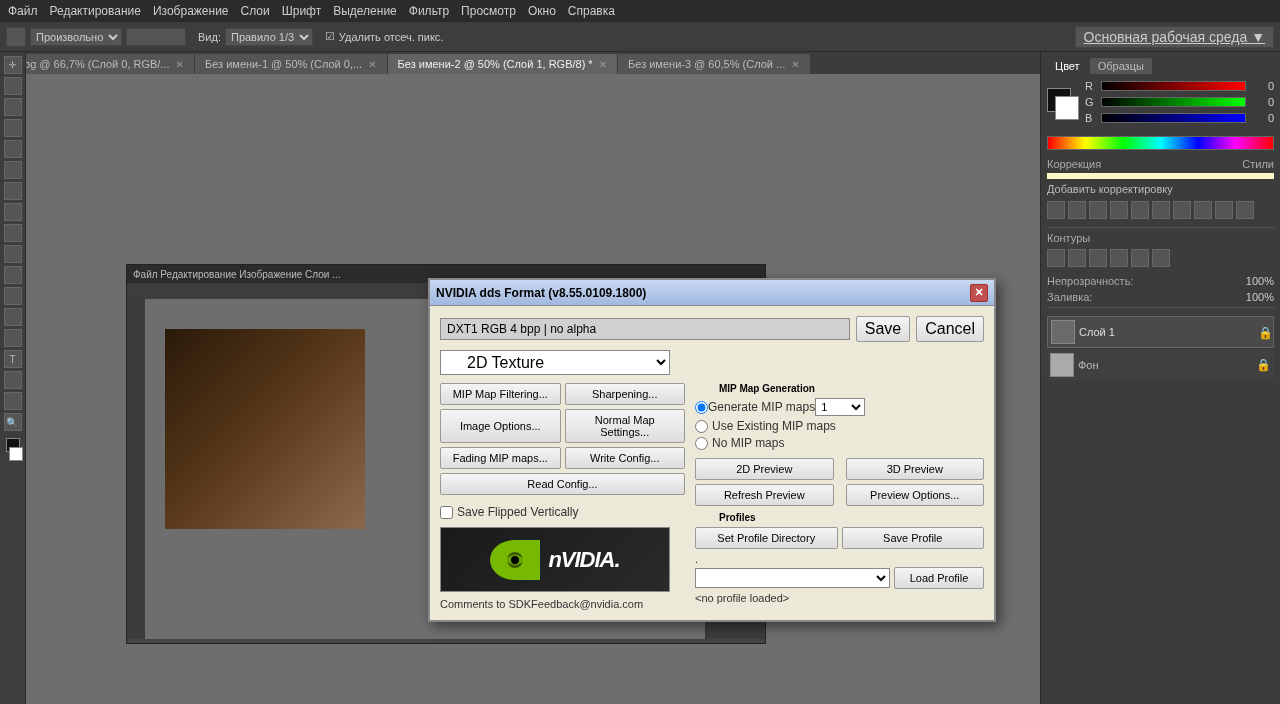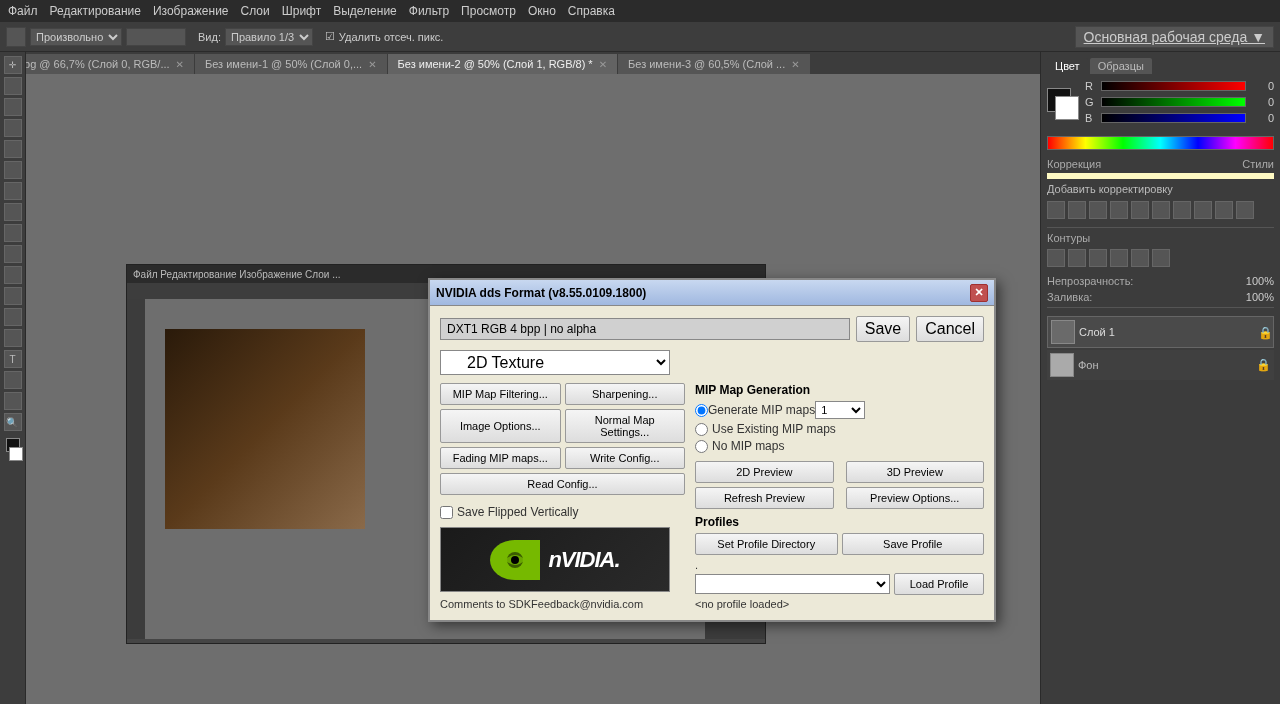--- a/index.html
+++ b/index.html
@@ -282,24 +282,25 @@
 
     
     .nvidia-right {
       flex: 1;
     }
 
     .mipmap-section {
       margin-bottom: 8px;
     }
     .section-title {
-      font-size: 12px;
+      font-size: 10px;
       font-weight: bold;
       color: #000;
       margin-bottom: 4px;
+      margin-left: 24px;
     }
     .radio-row {
       display: flex;
       align-items: center;
       gap: 4px;
       margin-bottom: 3px;
     }
     .radio-row-with-select {
       display: flex;
       align-items: center;

